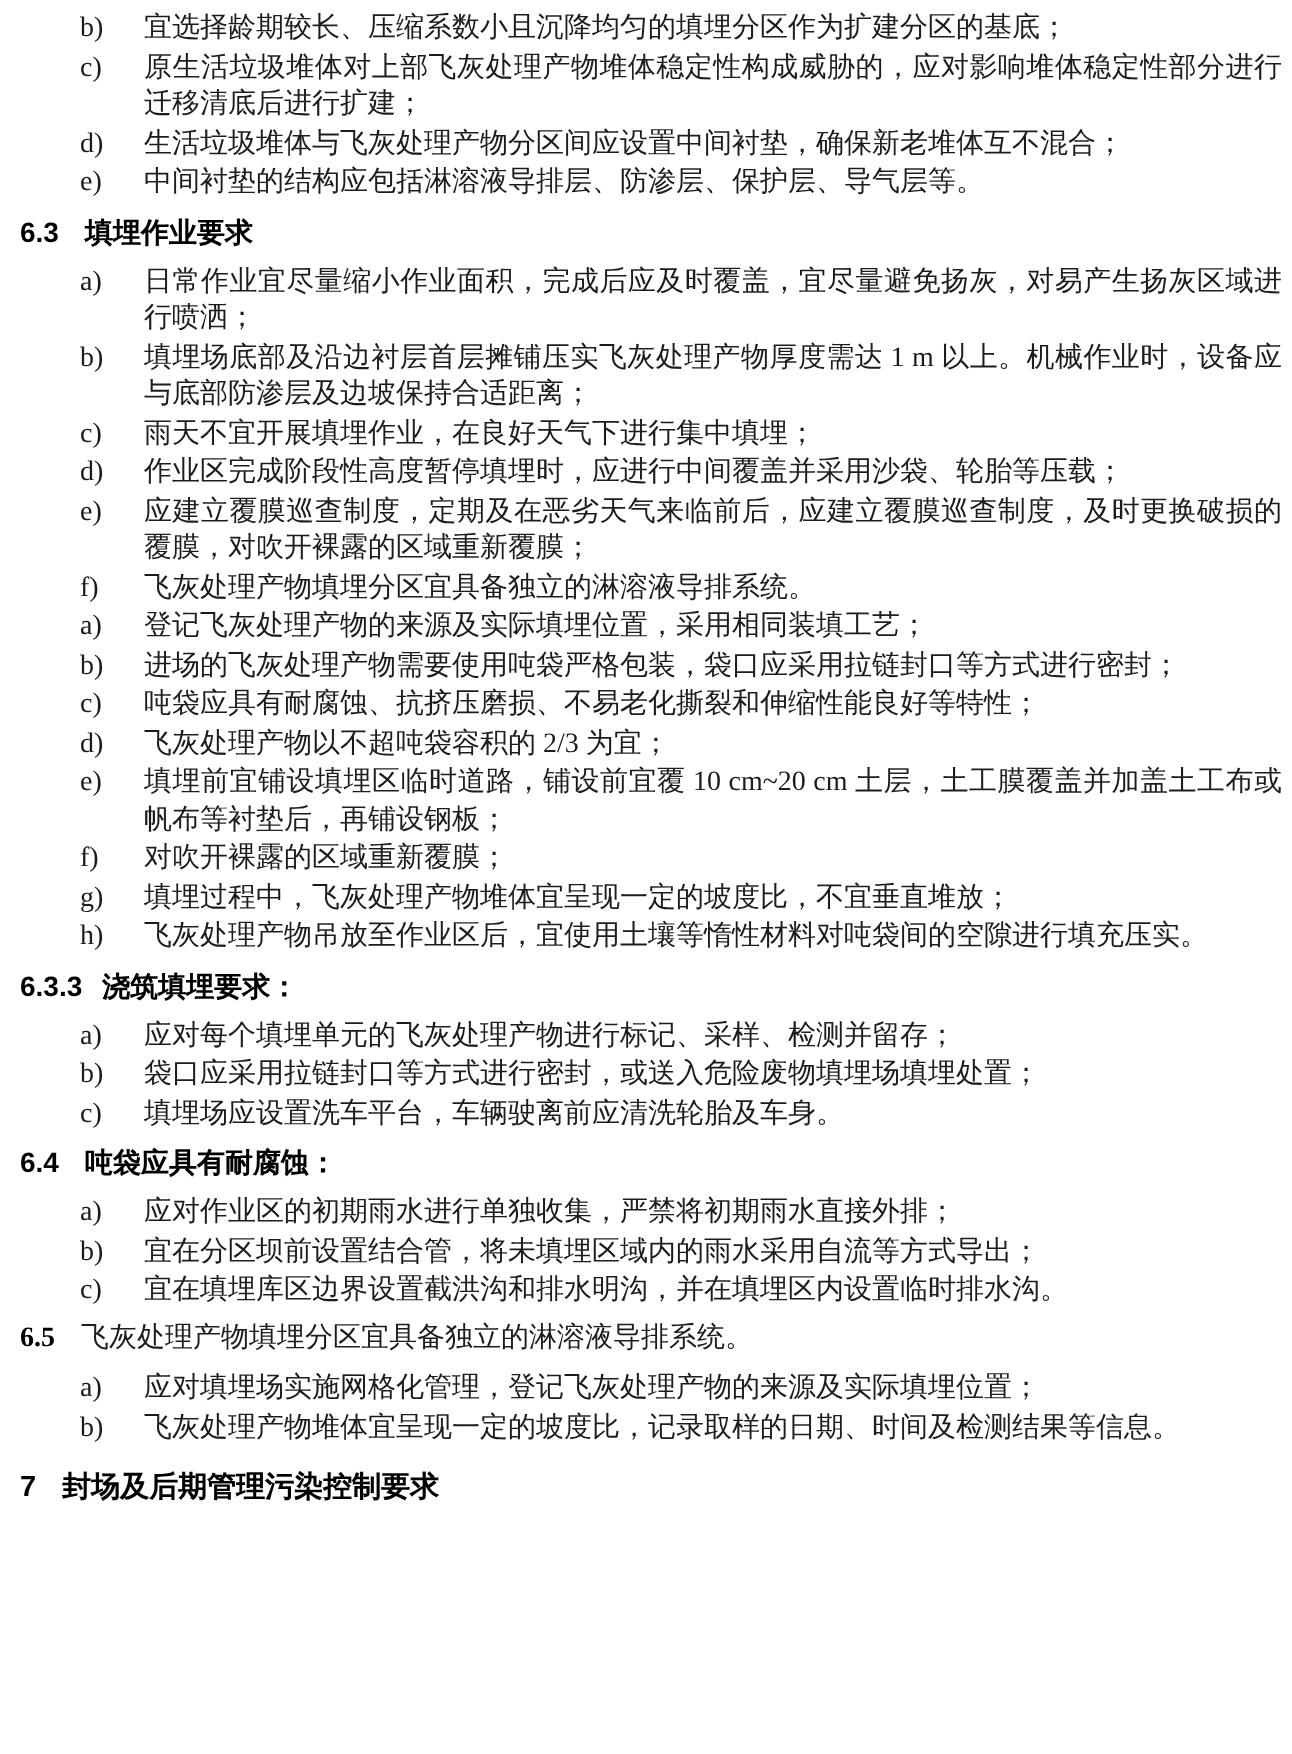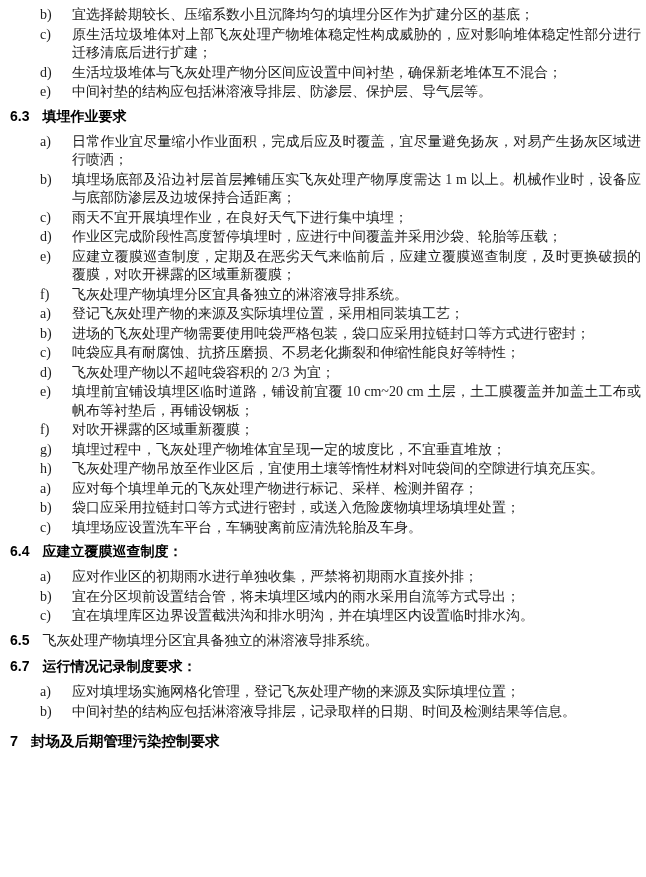--- a/index.html
+++ b/index.html
@@ -46,21 +46,21 @@
   .heading.h1 {
     font-size: 14.5px;
     margin-top: 11px;
   }
   
   .clause {
     margin: 5px 0 7px 0;
     text-align: justify;
   }
   .clause .num {
-    font-family: Liberation Sans, sans-serif;
+    font-family: Liberation Serif, serif;
     font-weight: bold;
     color: #000000;
     margin-right: 13px;
   }
 </style>
 </head>
 <body>
 
 <div id="doc">
     <div class="list">
@@ -135,55 +135,55 @@
       </div>
       <div class="item">
         <span class="label">g)</span>
         <span class="text">填埋过程中，飞灰处理产物堆体宜呈现一定的坡度比，不宜垂直堆放；</span>
       </div>
       <div class="item">
         <span class="label">h)</span>
         <span class="text">飞灰处理产物吊放至作业区后，宜使用土壤等惰性材料对吨袋间的空隙进行填充压实。</span>
       </div>
     </div>
+    <div class="heading h3"><span class="num">6.3.3</span><span class="title">浇筑填埋要求：</span></div>
     <div class="list">
       <div class="item">
         <span class="label">a)</span>
         <span class="text">应对每个填埋单元的飞灰处理产物进行标记、采样、检测并留存；</span>
       </div>
       <div class="item">
         <span class="label">b)</span>
         <span class="text">袋口应采用拉链封口等方式进行密封，或送入危险废物填埋场填埋处置；</span>
       </div>
       <div class="item">
         <span class="label">c)</span>
         <span class="text">填埋场应设置洗车平台，车辆驶离前应清洗轮胎及车身。</span>
       </div>
     </div>
-    <div class="heading h2"><span class="num">6.4</span><span class="title">应建立覆膜巡查制度：</span></div>
+    <div class="heading h2"><span class="num">6.4</span><span class="title">吨袋应具有耐腐蚀：</span></div>
     <div class="list">
       <div class="item">
         <span class="label">a)</span>
         <span class="text">应对作业区的初期雨水进行单独收集，严禁将初期雨水直接外排；</span>
       </div>
       <div class="item">
         <span class="label">b)</span>
         <span class="text">宜在分区坝前设置结合管，将未填埋区域内的雨水采用自流等方式导出；</span>
       </div>
       <div class="item">
         <span class="label">c)</span>
         <span class="text">宜在填埋库区边界设置截洪沟和排水明沟，并在填埋区内设置临时排水沟。</span>
       </div>
     </div>
     <div class="clause"><span class="num">6.5</span><span class="text">飞灰处理产物填埋分区宜具备独立的淋溶液导排系统。</span></div>
-    <div class="heading h2"><span class="num">6.7</span><span class="title">运行情况记录制度要求：</span></div>
     <div class="list">
       <div class="item">
         <span class="label">a)</span>
         <span class="text">应对填埋场实施网格化管理，登记飞灰处理产物的来源及实际填埋位置；</span>
       </div>
       <div class="item">
         <span class="label">b)</span>
-        <span class="text">中间衬垫的结构应包括淋溶液导排层，记录取样的日期、时间及检测结果等信息。</span>
+        <span class="text">飞灰处理产物堆体宜呈现一定的坡度比，记录取样的日期、时间及检测结果等信息。</span>
       </div>
     </div>
     <div class="heading h1"><span class="num">7</span><span class="title">封场及后期管理污染控制要求</span></div>
   </div>
 
 </body></html>

